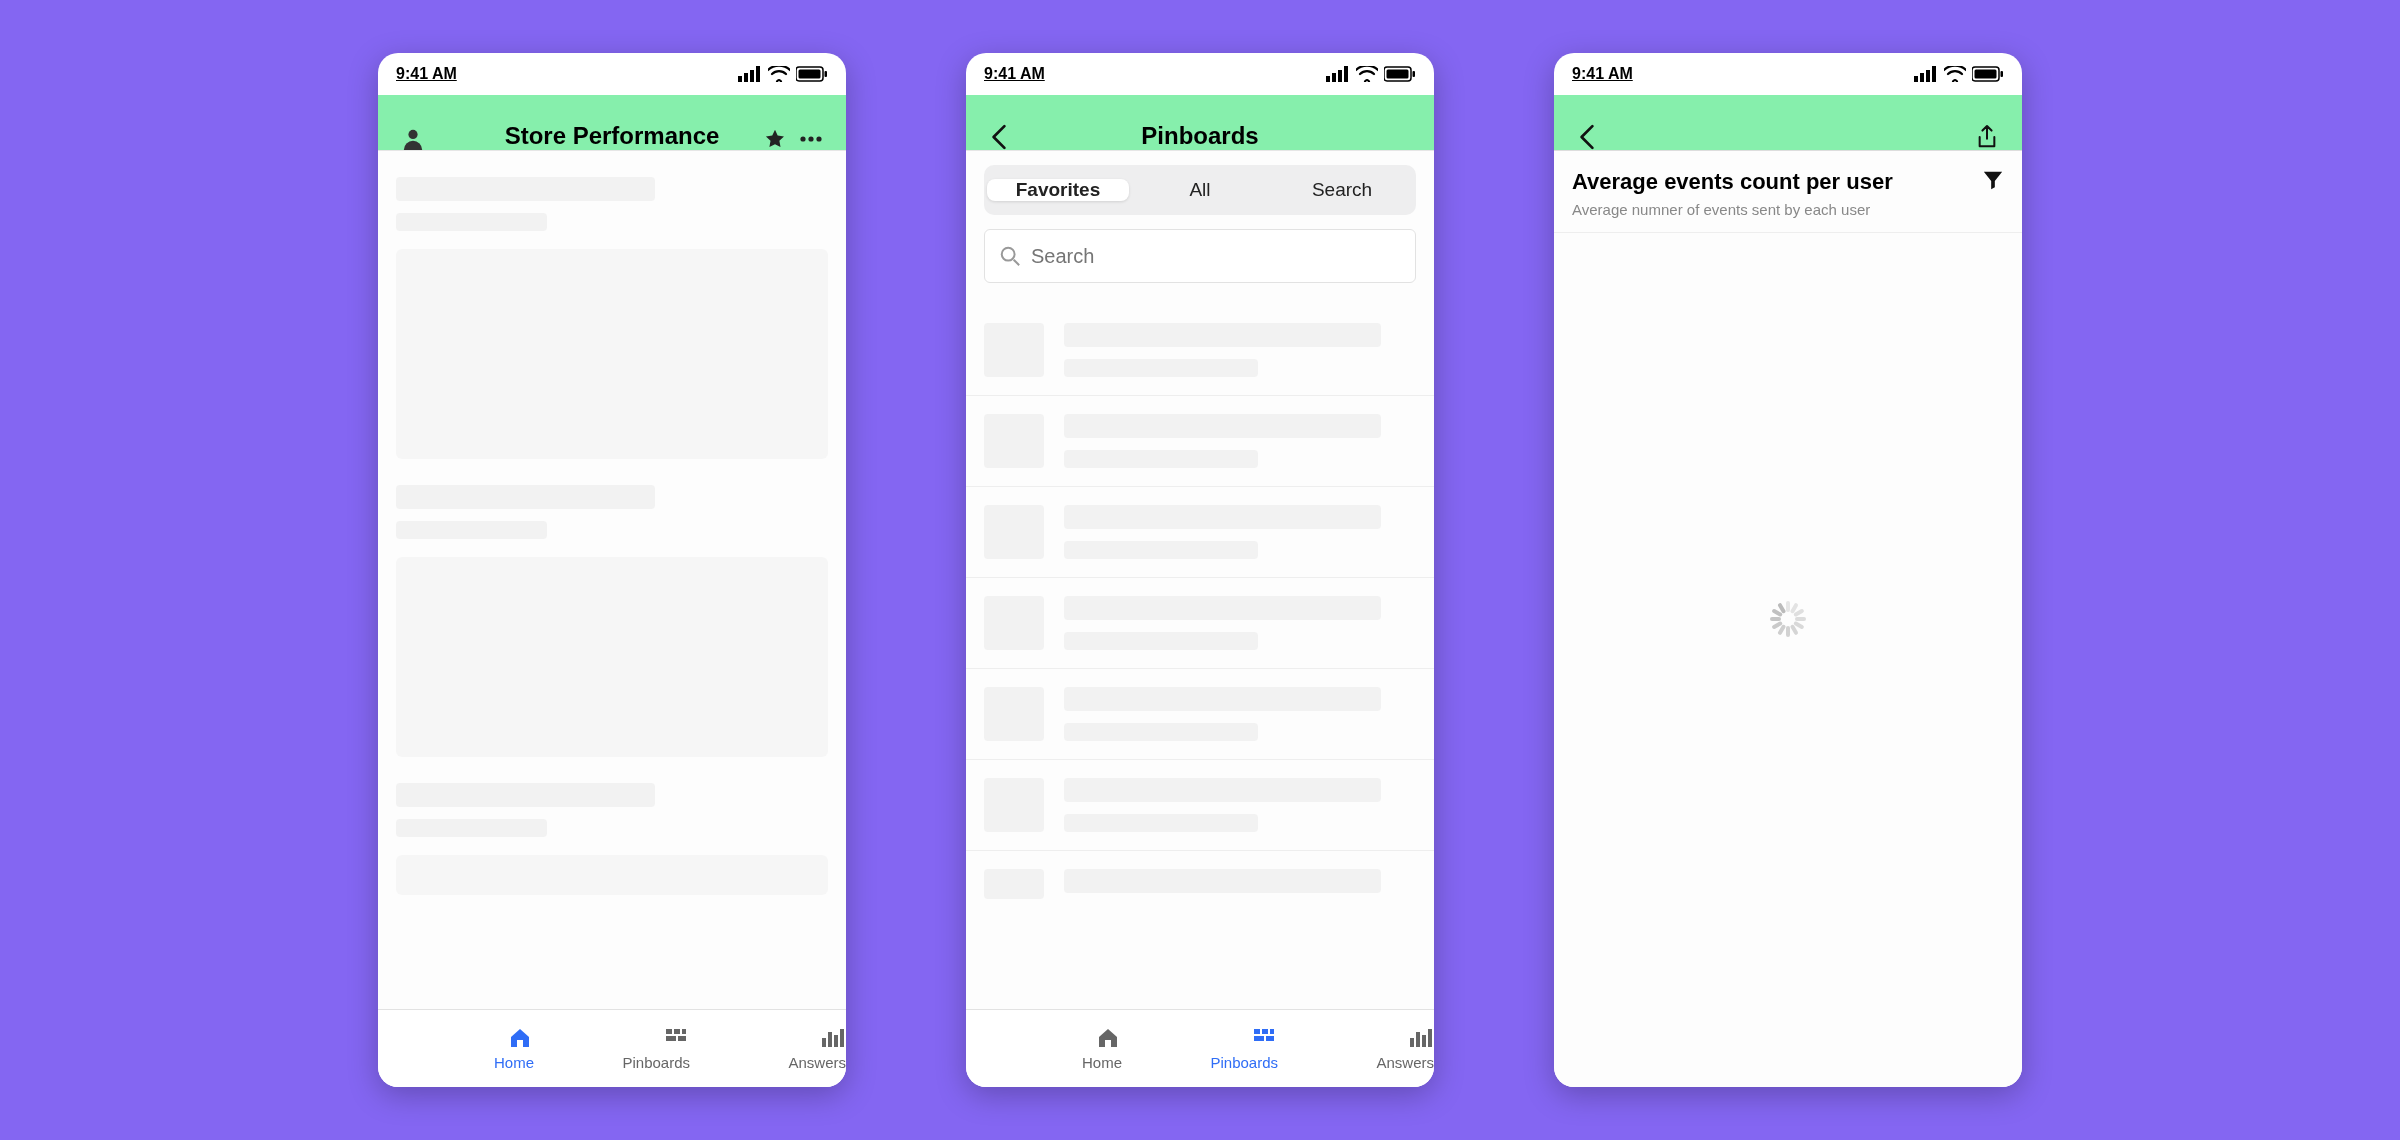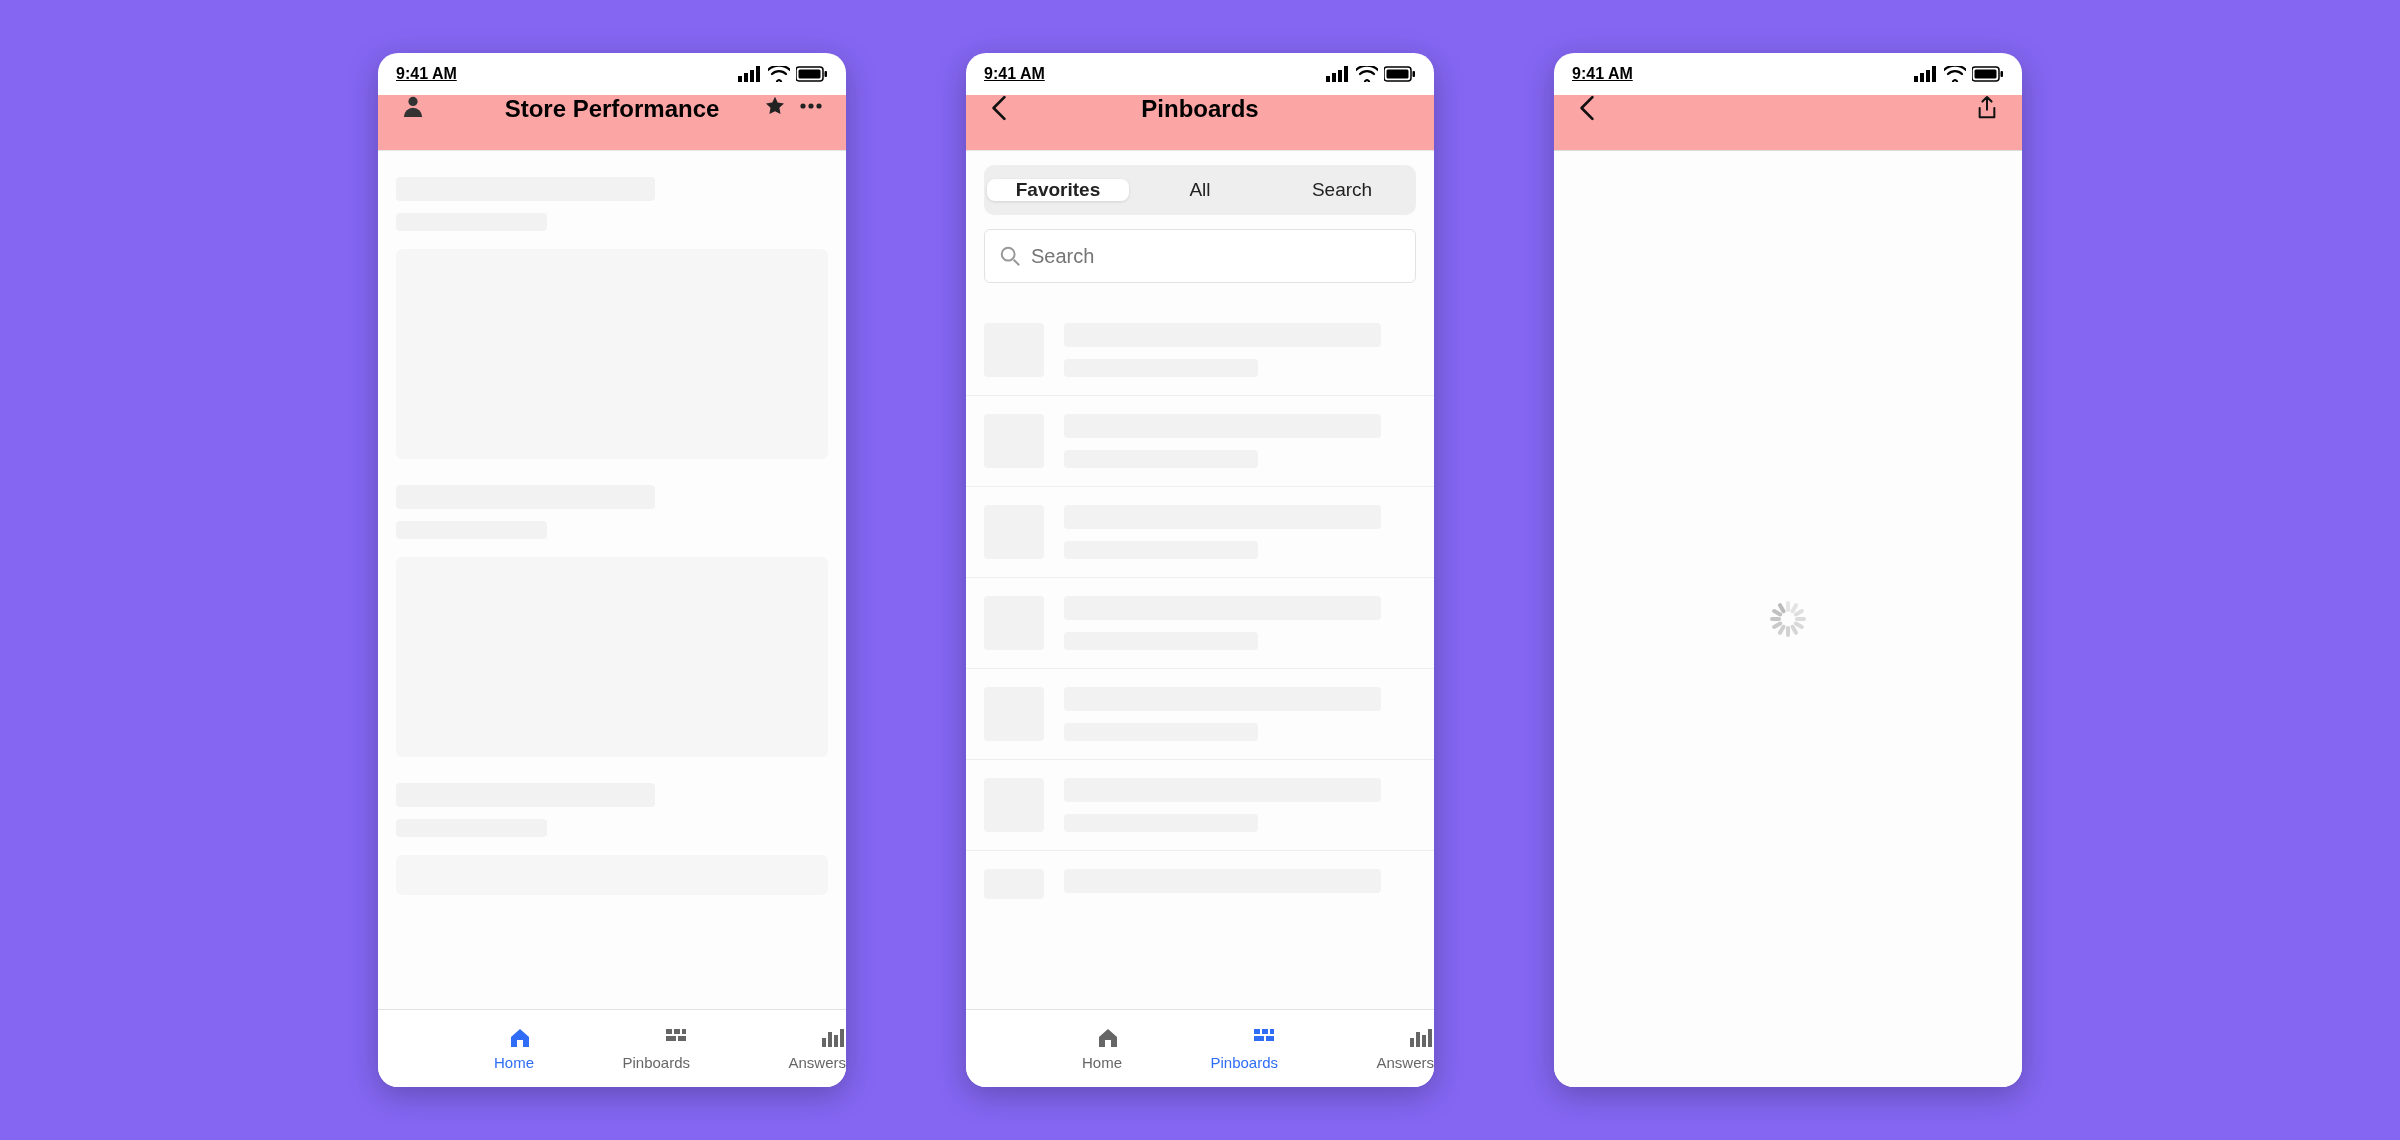--- a/index.html
+++ b/index.html
@@ -34,24 +34,24 @@
     font-size: 16px;
     font-weight: 600;
     text-decoration: underline;
   }
   .statusbar .sb-right { display:flex; align-items:center; gap:6px; }
   
   .navheader {
     height: 56px;
     border-bottom: 1px solid #e6e6e6;
     display: flex;
-    align-items: flex-start;
+    align-items: flex-end;
     justify-content: space-between;
     padding: 0 24px;
-    background: #fca5a5;
+    background: #86efac;
   }
   .navheader.noborder { border-bottom: 1px solid #ddd; }
   .nav-left, .nav-right { width: 70px; display:flex; align-items:center; gap:14px; }
   .nav-right { justify-content:flex-end; }
   .nav-title { flex:1; text-align:center; font-size:24px; font-weight:700; }
   .nav-title.thin { font-weight:600; }
   
   .content { flex:1; overflow:hidden; background:#fdfdfd; position:relative; }
   .content.gray { }
   .skel-card {
@@ -391,20 +391,29 @@
         </svg>
     </div>
     <div class="nav-title"></div>
     <div class="nav-right">
       <svg width="22" height="26" viewBox="0 0 24 28" fill="none" stroke="#111" stroke-width="2.2" stroke-linecap="round" stroke-linejoin="round">
           <path d="M12 2 v14 M7 7 l5 -5 l5 5 M4 14 v10 h16 v-10"></path>
         </svg>
     </div>
   </div>
   <div class="content">
+    <div class="answer-head">
+      <div>
+        <div class="answer-title">Average events count per user</div>
+        <div class="answer-sub">Average numner of events sent by each user</div>
+      </div>
+      <svg width="22" height="22" viewBox="0 0 24 24" fill="#111">
+          <path d="M2 3 h20 l-8 10 v7 l-4 2 v-9 Z"></path>
+        </svg>
+    </div>
     <div class="spinner">
       <div style="transform:rotate(0deg);opacity:.35"></div>
       <div style="transform:rotate(30deg);opacity:.4"></div>
       <div style="transform:rotate(60deg);opacity:.45"></div>
       <div style="transform:rotate(90deg);opacity:.5"></div>
       <div style="transform:rotate(120deg);opacity:.55"></div>
       <div style="transform:rotate(150deg);opacity:.6"></div>
       <div style="transform:rotate(180deg);opacity:.65"></div>
       <div style="transform:rotate(210deg);opacity:.7"></div>
       <div style="transform:rotate(240deg);opacity:.78"></div>

